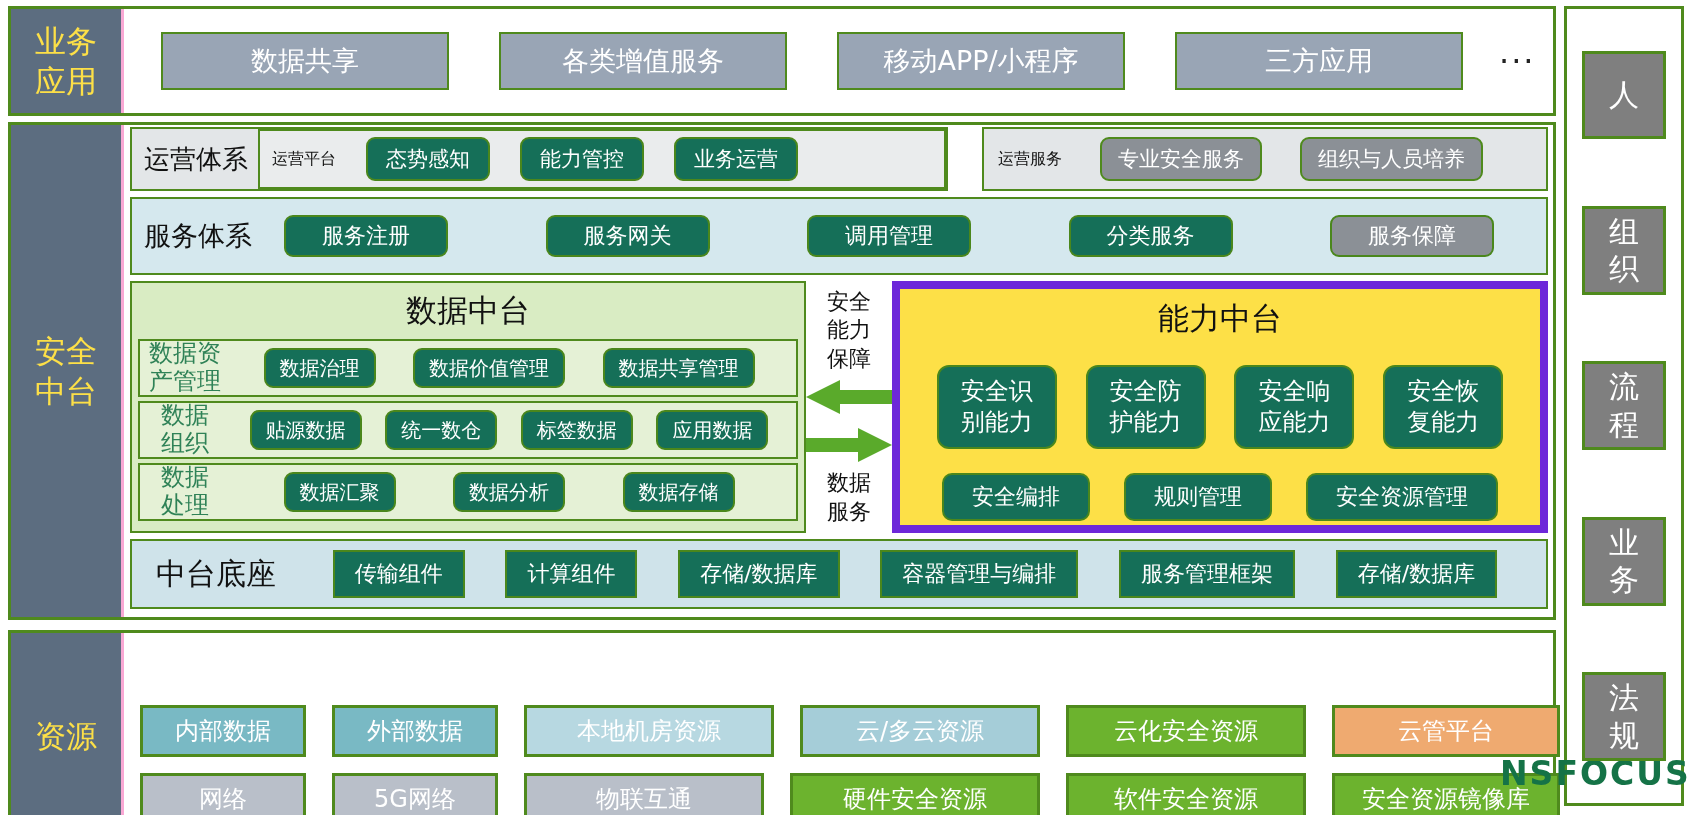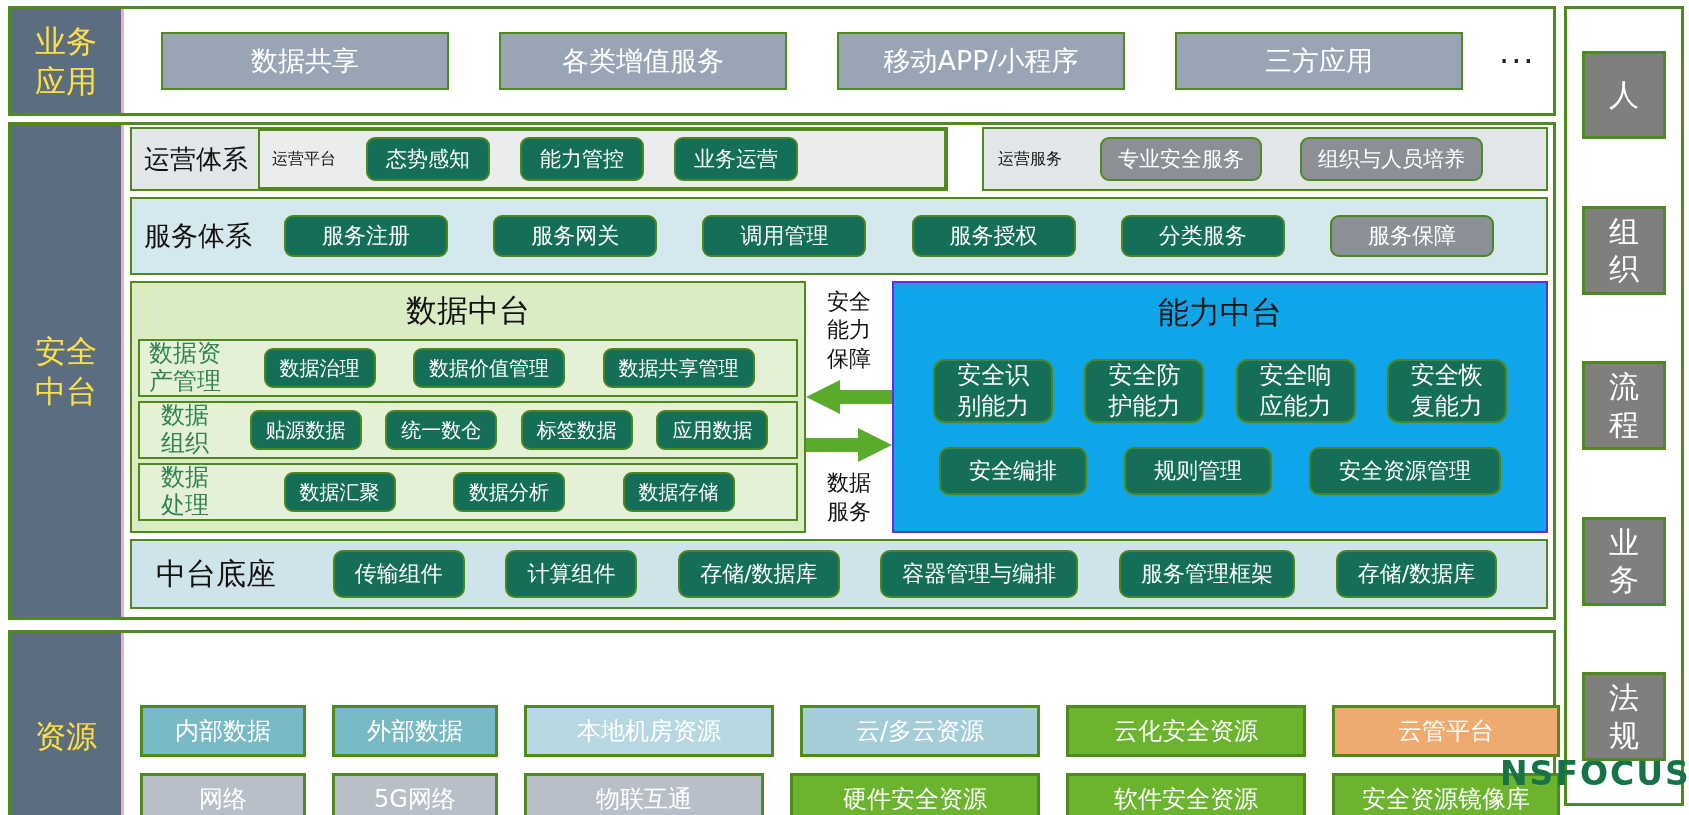--- a/index.html
+++ b/index.html
@@ -83,37 +83,37 @@
   .data-row-label {
     width:82px; text-align:center; color:#2f8257; font-size:24px;
     line-height:1.15; white-space:pre-line; flex:0 0 auto;
   }
   .data-row-btns { flex:1; display:flex; justify-content:space-evenly; }
   .pill.xs { font-size:20px; height:40px; padding:0 14px; }
   .connector { width:86px; display:flex; flex-direction:column; align-items:center; justify-content:center; flex:0 0 auto; }
   .conn-text { font-size:22px; line-height:1.3; white-space:pre-line; text-align:center; }
   .arrow-svg { margin:7px 0; display:block; }
   .cap-box {
-    flex:1; box-sizing:border-box; background:#0ea5e9; border:2px solid #6d28d9;
+    flex:1; box-sizing:border-box; background:#fde047; border:8px solid #6d28d9;
     display:flex; flex-direction:column; padding:0 8px;
   }
   .cap-row1 { display:flex; justify-content:space-evenly; margin-top:16px; }
   .cap-cell {
-    width:120px; height:64px; border-radius:12px; font-size:24px; line-height:1.3;
+    width:120px; height:84px; border-radius:12px; font-size:24px; line-height:1.3;
     white-space:pre-line; text-align:center;
   }
   .cap-row2 { display:flex; justify-content:space-evenly; margin-top:24px; }
   .cap-cell2 { height:48px; border-radius:10px; font-size:22px; padding:0 28px; }
   .base-row {
     height:70px; background:#cfe3ea; border:2px solid #4f8a1d;
     display:flex; align-items:center; box-sizing:border-box; padding:0 8px;
   }
   .base-label { font-size:30px; width:152px; text-align:center; flex:0 0 auto; }
   .base-btns { flex:1; display:flex; justify-content:space-evenly; }
-  .pill.base { height:48px; font-size:22px; padding:0 20px; border-radius:10px; }
+  .pill.base { height:48px; font-size:22px; padding:0 20px; border-radius:0; }
   
   .res-content {
     margin-left:113px; height:100%; display:flex; flex-direction:column;
     justify-content:flex-end; gap:16px; padding:0 0 14px 16px; box-sizing:border-box;
   }
   .res-row { display:flex; gap:26px; }
   .res-cell {
     height:52px; border:3px solid #4f8a1d; box-sizing:border-box; color:#fff; font-size:24px;
     display:flex; align-items:center; justify-content:center; flex:0 0 auto;
   }
@@ -168,21 +168,20 @@
         <div class="grey-pill">组织与人员培养</div>
       </div>
     </div>
 
     <div class="svc-row">
       <div class="svc-label">服务体系</div>
       <div class="svc-btns">
         <div class="pill md">服务注册</div>
         <div class="pill md">服务网关</div>
         <div class="pill md">调用管理</div>
-        <div class="pill md">服务授权</div>
         <div class="pill md">分类服务</div>
         <div class="pill md grey">服务保障</div>
       </div>
     </div>
 
     <div class="mid-middle">
 
       <div class="data-box">
         <div class="box-title">数据中台</div>
         <div class="data-row">

